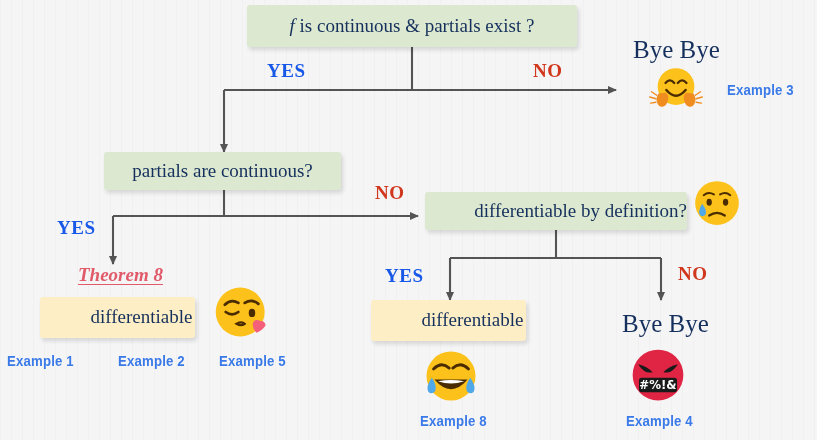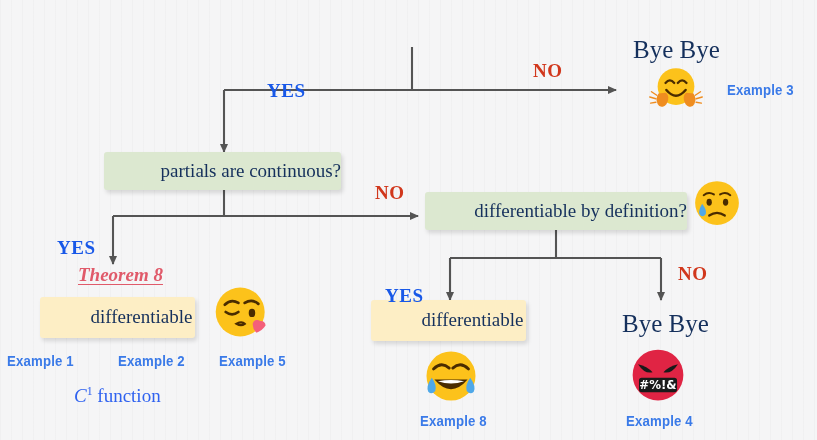--- a/index.html
+++ b/index.html
@@ -54,21 +54,21 @@
   .label {
     position: absolute;
     white-space: nowrap;
   }
   .yesno {
     font-family: "Liberation Serif", serif;
     font-weight: bold;
     font-size: 19px;
     letter-spacing: 0.5px;
   }
-  .yes { color: #1858e8; margin-top: 20px; }
+  .yes { color: #1858e8; }
   .no  { color: #d1371c; }
 
   .byebye {
     color: #15305c;
     font-family: "Liberation Serif", serif;
     font-size: 25px;
   }
   .theorem {
     color: #e05a6a;
     font-family: "Liberation Serif", serif;
@@ -133,22 +133,25 @@
       <path d="M556,228 L556,258"></path>
 
       <path d="M450,258 L661,258"></path>
 
       <path d="M450,258 L450,300" marker-end="url(#arrowhead)"></path>
 
       <path d="M661,258 L661,300" marker-end="url(#arrowhead)"></path>
     </g>
   </svg>
 
-
-  <div class="node green" style="left:104px; top:152px; width:237px; height:38px;justify-content:flex-end;">
+  <div class="node green" style="left:247px; top:5px; width:330px; height:42px;">
+    <span><span class="mathvar">f</span><span> is continuous &amp; partials exist ?</span></span>
+  </div>
+
+  <div class="node green" style="left:104px; top:152px; width:237px; height:38px;">
     <span>partials are continuous?</span>
   </div>
 
   <div class="node green" style="left:425px; top:192px; width:262px; height:38px;justify-content:flex-end;">
     <span>differentiable by definition?</span>
   </div>
 
   <div class="node yellow" style="left:40px; top:297px; width:155px; height:41px;">
     <span>differentiable</span>
   </div>
@@ -168,23 +171,20 @@
   <div class="label yesno yes" style="left:385px; top:265px;">YES</div>
 
   <div class="label yesno no" style="left:678px; top:263px;">NO</div>
 
   <div class="label byebye" style="left:633px; top:36px;">Bye Bye</div>
 
   <div class="label byebye" style="left:622px; top:310px;">Bye Bye</div>
 
   <div class="label theorem" style="left:78px; top:264px;">Theorem 8</div>
 
-  <div class="label cfunc" style="left:74px; top:385px;">
-    <span class="it">C</span><sup>1</sup><span> function</span>
-  </div>
 
   <div class="label example" style="left:7px; top:352px;">Example 1</div>
 
   <div class="label example" style="left:118px; top:352px;">Example 2</div>
 
   <div class="label example" style="left:219px; top:352px;">Example 5</div>
 
   <div class="label example" style="left:727px; top:81px;">Example 3</div>
 
   <div class="label example" style="left:420px; top:412px;">Example 8</div>

